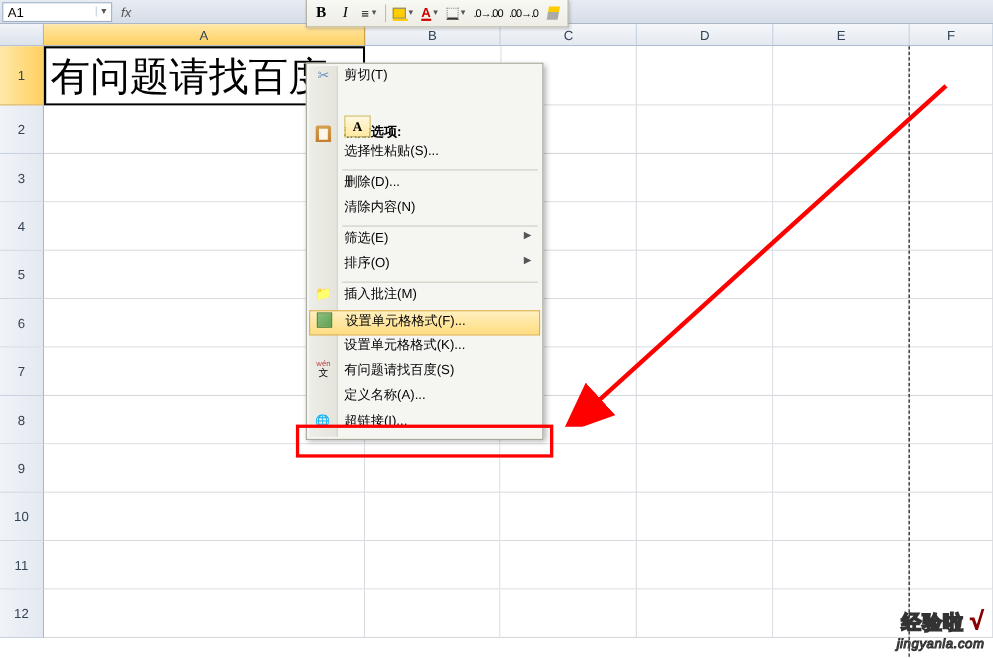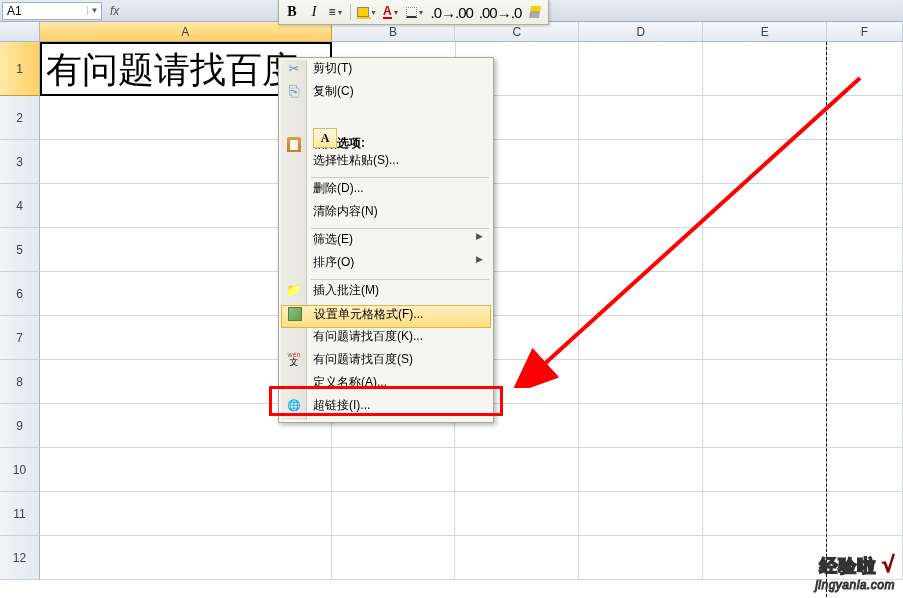--- a/index.html
+++ b/index.html
@@ -16,21 +16,21 @@
     .mini-toolbar { position: absolute; left: 278px; top: 0; background: linear-gradient(#f8f8f4, #eeeee6); border: 1px solid #b0b0a0; border-top: none; padding: 3px 5px; display: flex; align-items: center; gap: 6px; z-index: 5; box-shadow: 1px 1px 3px rgba(0,0,0,0.2); }
     .mt-btn { min-width: 16px; height: 18px; display: flex; align-items: center; justify-content: center; cursor: pointer; position: relative; }
     .mt-sep { width: 1px; height: 16px; background: #c0c0b0; }
     .mt-bold { font-weight: bold; font-family: "Times New Roman"; font-size: 14px; }
     .mt-italic { font-style: italic; font-family: "Times New Roman"; font-size: 14px; }
     .dd-arrow { font-size: 7px; color: #555; margin-left: 1px; }
     .fill-icon { width: 12px; height: 10px; background: #ffcc00; border: 1px solid #888; position: relative; }
     .fill-icon::after { content:''; position: absolute; bottom: -3px; left: -1px; width: 14px; height: 2px; background: #ffcc00; }
     .font-color-icon { font-weight: bold; color: #c00; border-bottom: 2px solid #c00; font-size: 12px; line-height: 12px; }
     .border-icon { width: 11px; height: 11px; border: 1px dotted #888; border-bottom: 2px solid #333; }
-    .dec-icon { font-size: 15px; letter-spacing: -1px; }
+    .dec-icon { font-size: 10px; letter-spacing: -1px; }
     .brush-icon { width: 10px; height: 12px; background: linear-gradient(#fc0 40%, #aaa 40%); transform: skewX(-10deg); }
     
     
     .grid-area { position: relative; }
     .col-headers { display: flex; height: 20px; background: linear-gradient(#f5f7fa, #e4e9f0); border-bottom: 1px solid #a8b8cc; }
     .corner { width: 40px; border-right: 1px solid #a8b8cc; background: linear-gradient(#f0f3f8, #dce3ec); }
     .col-h { border-right: 1px solid #c8d2e0; display: flex; align-items: center; justify-content: center; color: #345; }
     .col-h.sel { background: linear-gradient(#ffe8a8, #ffd060); border-right: 1px solid #cc9933; }
     
     .rows { display: flex; flex-direction: column; }
@@ -245,24 +245,20 @@
 
 <div class="page-break"></div>
 
 <div class="context-menu">
   <div class="cm-icon-col"></div>
 
   <div class="cm-item">
     <span class="cm-icon scissors"></span>
     <span class="cm-label">剪切(T)</span>
   </div>
-  <div class="cm-item">
-    <span class="cm-icon copy-ic"></span>
-    <span class="cm-label">复制(C)</span>
-  </div>
   <div class="cm-item cm-paste-opt">
     <span class="cm-icon">
         <span class="paste-ic"></span>
       </span>
     <span class="cm-label bold">粘贴选项:</span>
     <div class="paste-opt-box">A</div>
   </div>
   <div class="cm-item">
     <span class="cm-label">选择性粘贴(S)...</span>
   </div>
@@ -287,21 +283,21 @@
     <span class="cm-icon folder-ic"></span>
     <span class="cm-label">插入批注(M)</span>
   </div>
   <div class="cm-item highlighted">
     <span class="cm-icon">
         <span class="format-ic"></span>
       </span>
     <span class="cm-label">设置单元格格式(F)...</span>
   </div>
   <div class="cm-item">
-    <span class="cm-label">有问题请找百度(K)...</span>
+    <span class="cm-label">设置单元格格式(K)...</span>
   </div>
   <div class="cm-item">
     <span class="cm-icon pinyin-ic"></span>
     <span class="cm-label">有问题请找百度(S)</span>
   </div>
   <div class="cm-item">
     <span class="cm-label">定义名称(A)...</span>
   </div>
   <div class="cm-item">
     <span class="cm-icon link-ic"></span>

